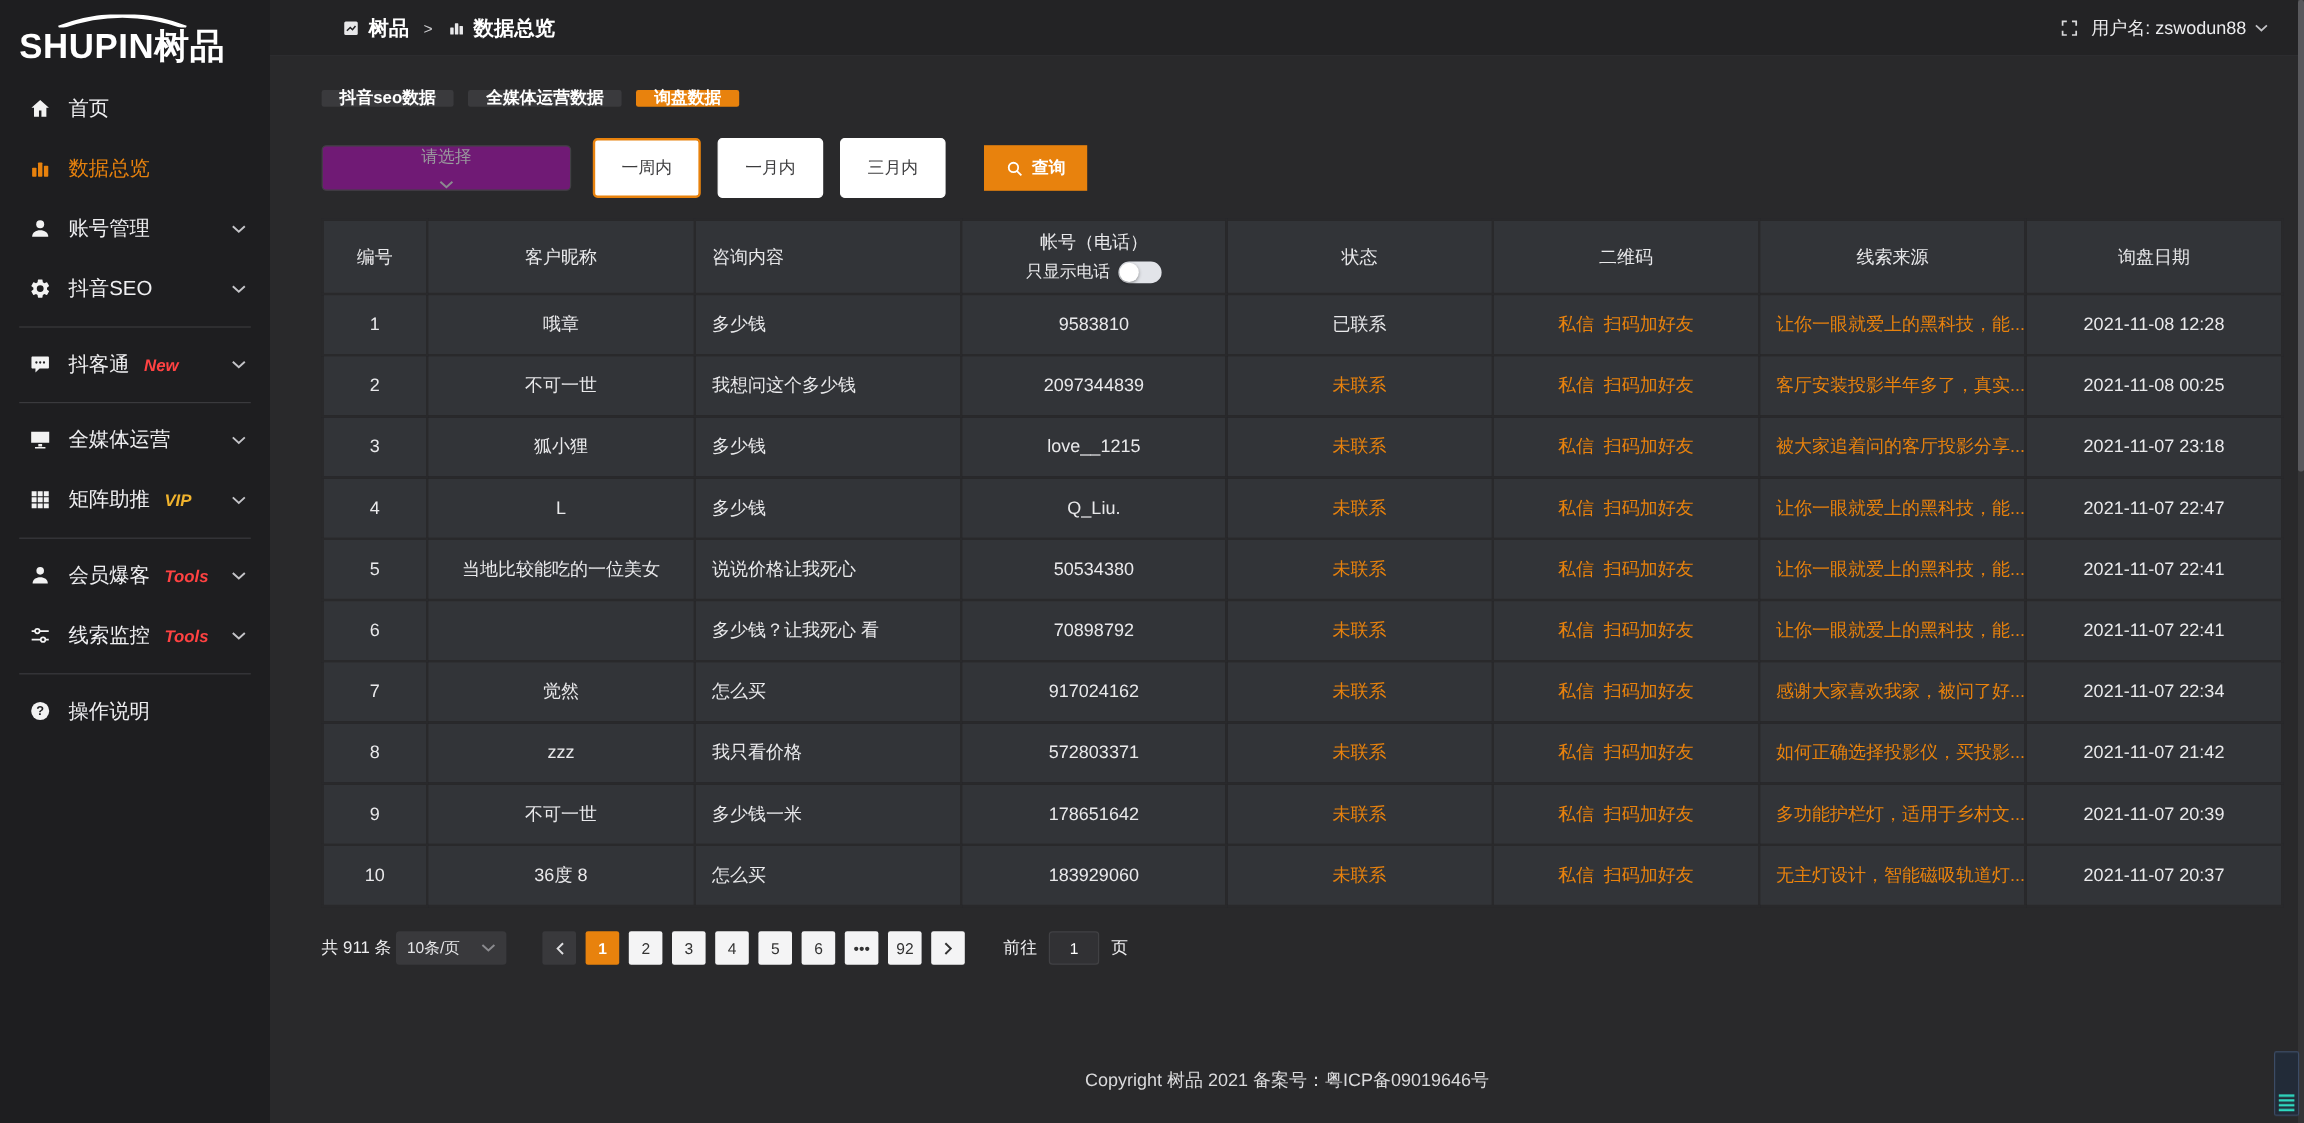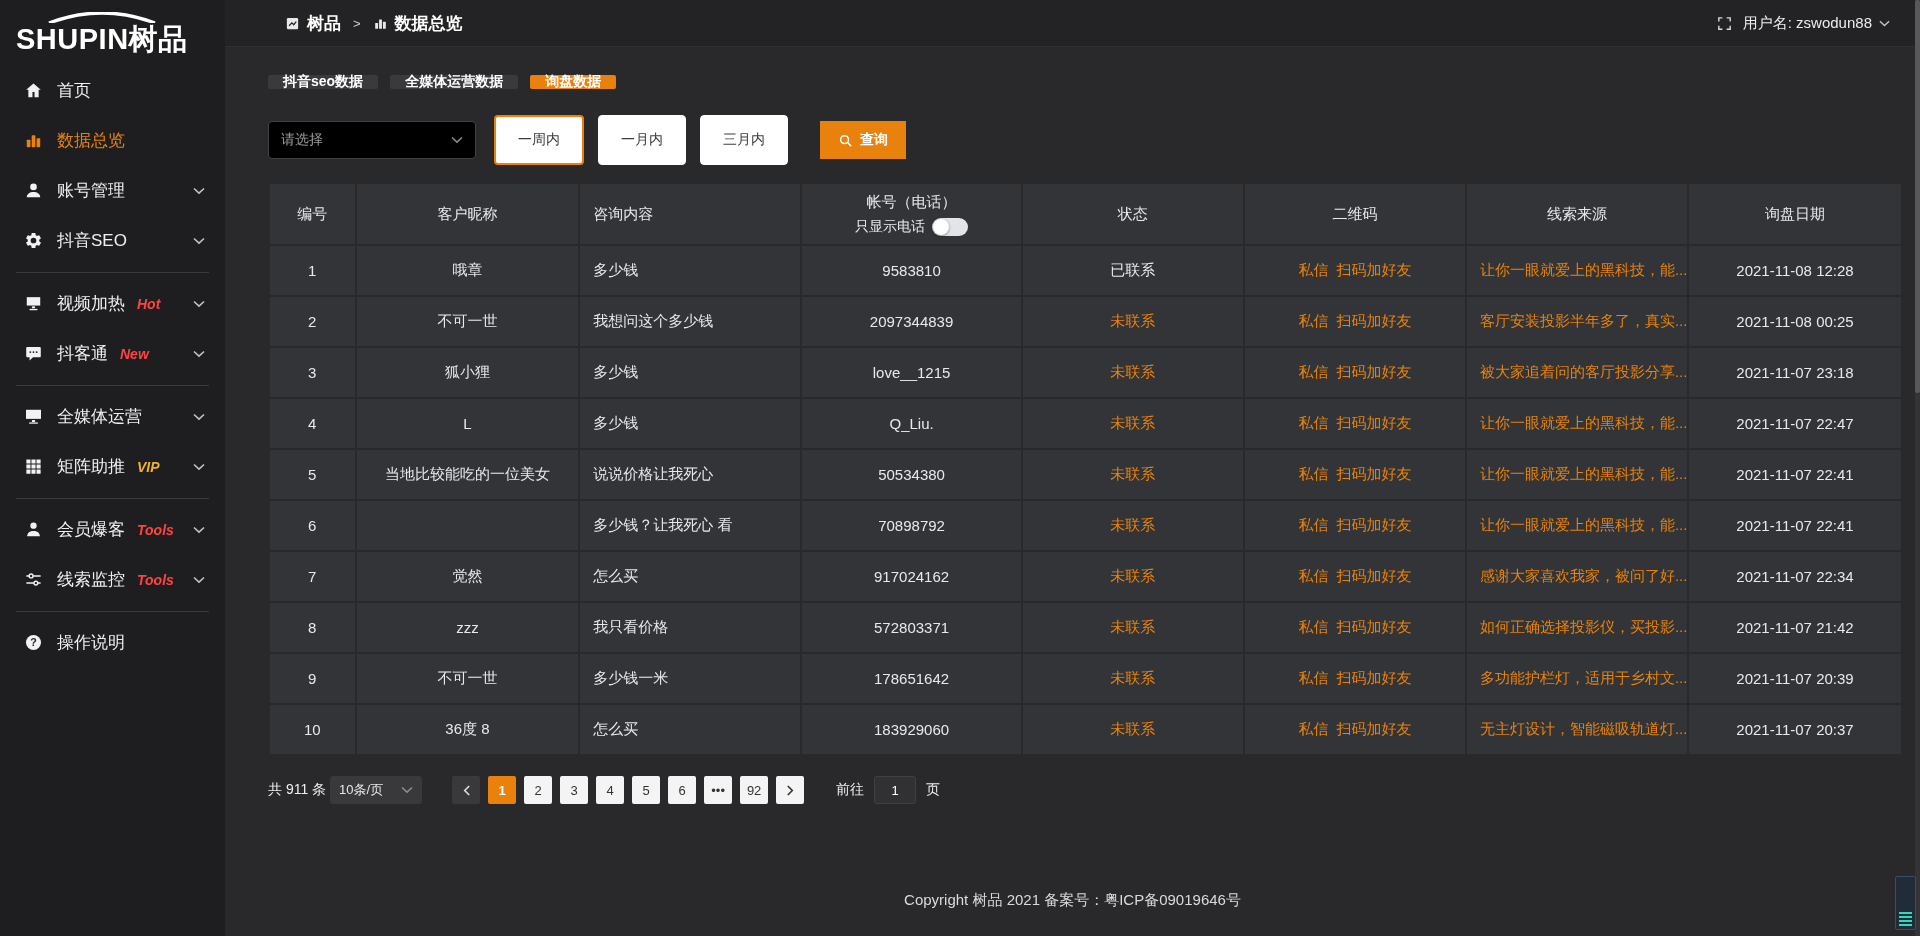--- a/index.html
+++ b/index.html
@@ -36,22 +36,22 @@
   .username { display:inline-flex; align-items:center; gap:7px; color:#ececee; font-size:15px; cursor:pointer; }
   .u-chev { width:11px; height:7px; color:#c3c3c7; display:inline-block; }
 
   .content { padding:28px 17px 0 43px; }
   .tabs { display:flex; gap:12px; }
   .tab { height:14px; padding:0 15px; background:#3a3a3d; color:#fff; font-size:14px; font-weight:700;
     border:none; border-radius:2px; display:inline-flex; align-items:center; cursor:pointer; font-family:inherit; }
   .tab.active { background:var(--orange); }
 
   .filter-row { margin-top:26px; display:flex; align-items:center; }
-  .select { width:208px; height:38px; background:#000000; border:1px solid #414144; border-radius:4px;
-    display:flex; align-items:center; justify-content:space-between; padding:0 12px; color:#9a9a9e; font-size:14px; cursor:pointer; }
+  .select { width:208px; height:38px; background:#701a75; border:1px solid #414144; border-radius:4px;
+    display:flex; align-items:center; justify-content:space-between; padding:0 12px; color:#9a9a9e; font-size:14px; cursor:pointer;flex-direction:column; }
   .sel-chev { width:12px; height:8px; color:#8b8b8f; }
   .period-group { display:flex; gap:14px; margin-left:18px; }
   .period { min-width:62px; height:50px; padding:0 22px; background:#ffffff; color:#3c3c3e; font-size:14px;
     border:1px solid #fff; border-radius:4px; cursor:pointer; font-family:inherit; }
   .period.active { border:2px solid var(--orange); }
   .search-btn { margin-left:32px; height:38px; padding:0 18px; background:var(--orange); color:#fff; border:none;
     border-radius:0; font-size:14px; font-weight:700; display:inline-flex; align-items:center; gap:7px; cursor:pointer; font-family:inherit; }
   .search-btn .icon { width:15px; height:15px; }
 
   
@@ -146,36 +146,20 @@
             </svg>
           </span>
           <span class="mi-label">抖音SEO</span>
           <span class="icon mi-chevron">
             <svg viewBox="0 0 12 7" fill="none" stroke="currentColor" stroke-width="1.6">
               <path d="M1 1l5 4.6L11 1"></path>
             </svg>
           </span>
         </div>
         <div class="menu-divider"></div>
-        <div class="menu-item">
-          <span class="icon mi-icon">
-            <svg viewBox="0 0 24 24" fill="currentColor">
-              <path d="M3.5 4h17v10.6h-17z"></path>
-              <path d="M10 15.6h4v2.4h-4z"></path>
-              <path d="M7 18.8h10v1.7H7z"></path>
-            </svg>
-          </span>
-          <span class="mi-label">视频加热</span>
-          <span class="mi-badge" style="color: rgb(255, 66, 66);">Hot</span>
-          <span class="icon mi-chevron">
-            <svg viewBox="0 0 12 7" fill="none" stroke="currentColor" stroke-width="1.6">
-              <path d="M1 1l5 4.6L11 1"></path>
-            </svg>
-          </span>
-        </div>
         <div class="menu-item">
           <span class="icon mi-icon">
             <svg viewBox="0 0 24 24" fill="currentColor">
               <path d="M4 3.8h16c.7 0 1.2.5 1.2 1.2v10.4c0 .7-.5 1.2-1.2 1.2h-8.6L7 20.8v-4.2H4c-.7 0-1.2-.5-1.2-1.2V5c0-.7.5-1.2 1.2-1.2z"></path>
               <circle cx="8" cy="10.2" r="1.2" fill="#1e1e20"></circle>
               <circle cx="12" cy="10.2" r="1.2" fill="#1e1e20"></circle>
               <circle cx="16" cy="10.2" r="1.2" fill="#1e1e20"></circle>
             </svg>
           </span>
           <span class="mi-label">抖客通</span>

